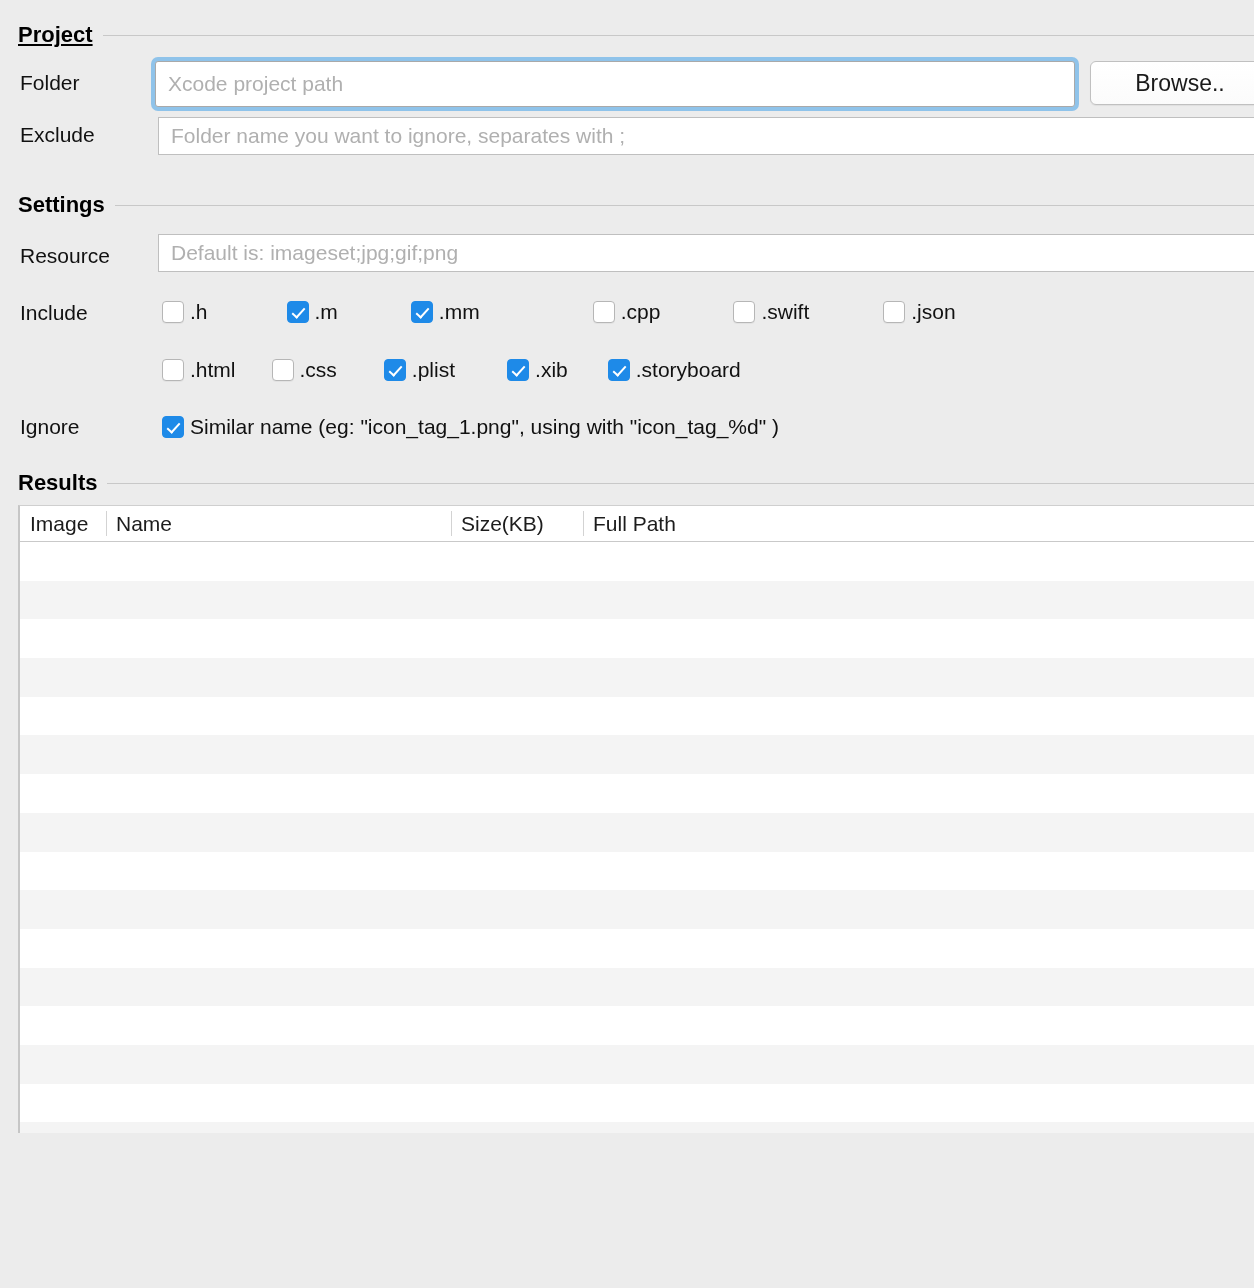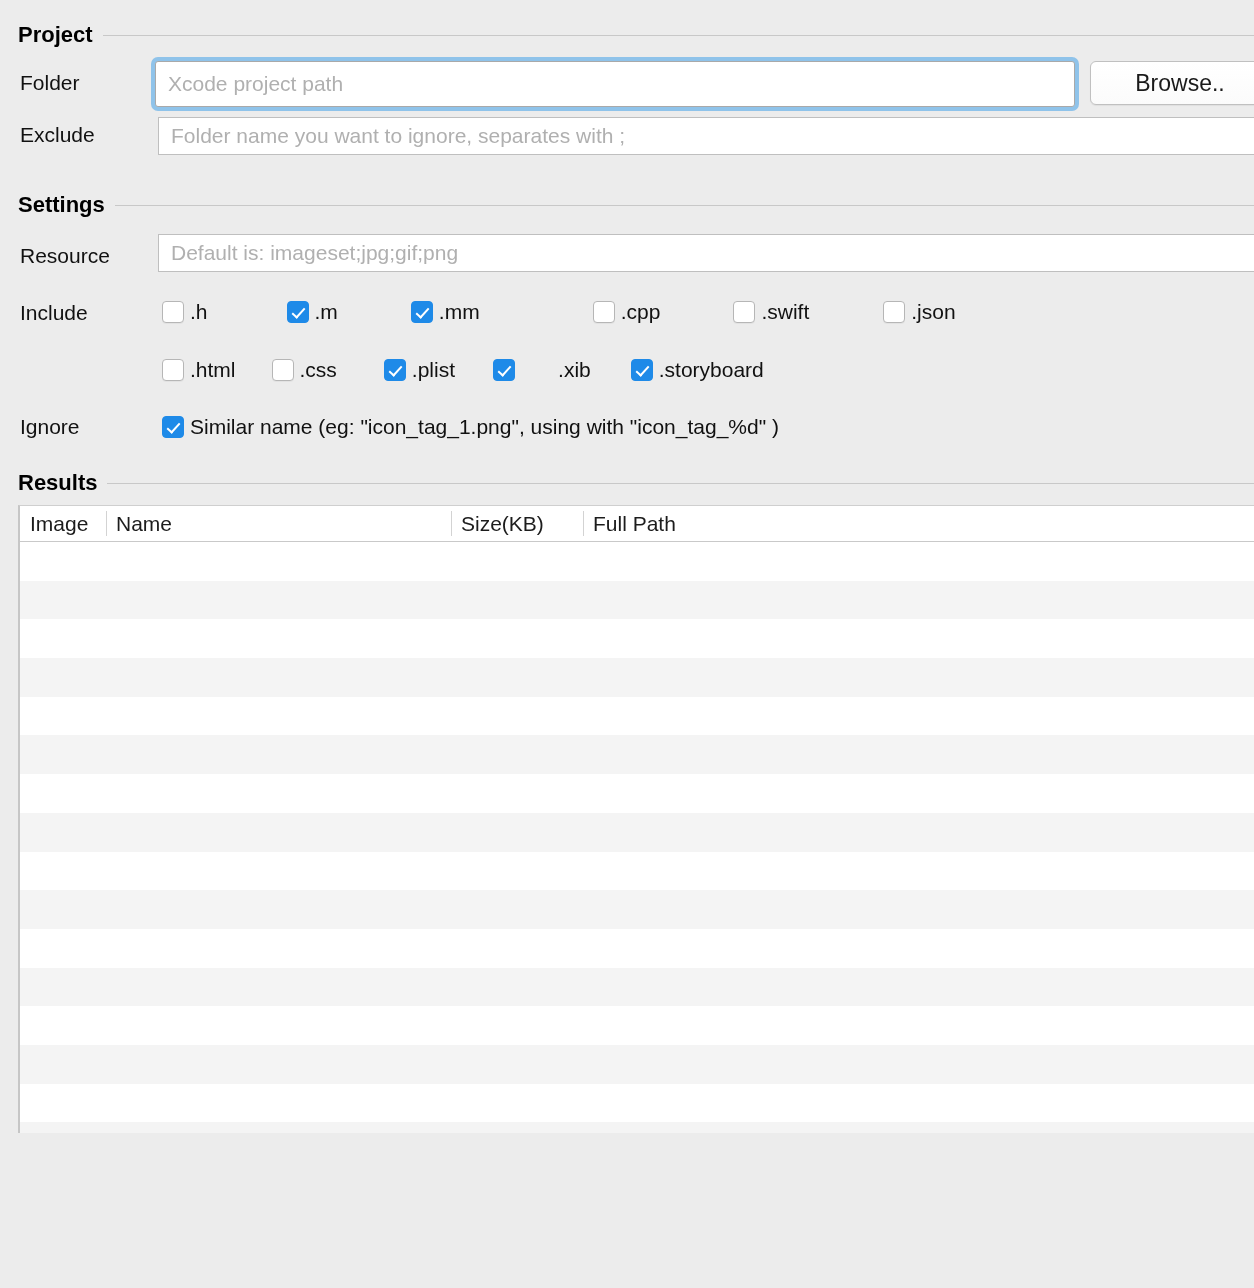--- a/index.html
+++ b/index.html
@@ -176,21 +176,21 @@
   .trow {
     height: 38.7px;
     box-sizing: border-box;
   }
   .trow.even { background: #ffffff; }
   .trow.odd  { background: #f4f4f4; }
 </style>
 </head>
 <body>
 
-<div class="section-header" style="top:22px;">
+<div class="section-header" style="top:22px;text-decoration:underline;">
   <span class="title">Project</span>
   <span class="rule"></span>
 </div>
 
 <span class="row-label" style="left:20px; top:71px;">Folder</span>
 
 <div class="textfield focused" style="left:155px; top:61px; width:920px; height:46px;">
   <span>Xcode project path</span>
 </div>
 
@@ -250,21 +250,21 @@
       <span class="cb-label">.html</span>
     </div>
     <div class="checkitem" style="margin-left: 36px;">
       <span class="cbox off"></span>
       <span class="cb-label">.css</span>
     </div>
     <div class="checkitem" style="margin-left: 47px;">
       <span class="cbox on"></span>
       <span class="cb-label">.plist</span>
     </div>
-    <div class="checkitem" style="margin-left: 38px; gap: 37px;">
+    <div class="checkitem" style="margin-left: 52px;">
       <span class="cbox on"></span>
       <span class="cb-label">.xib</span>
     </div>
     <div class="checkitem" style="margin-left: 40px;">
       <span class="cbox on"></span>
       <span class="cb-label">.storyboard</span>
     </div>
   </div>
 
 <span class="row-label" style="left:20px; top:415px;">Ignore</span>

